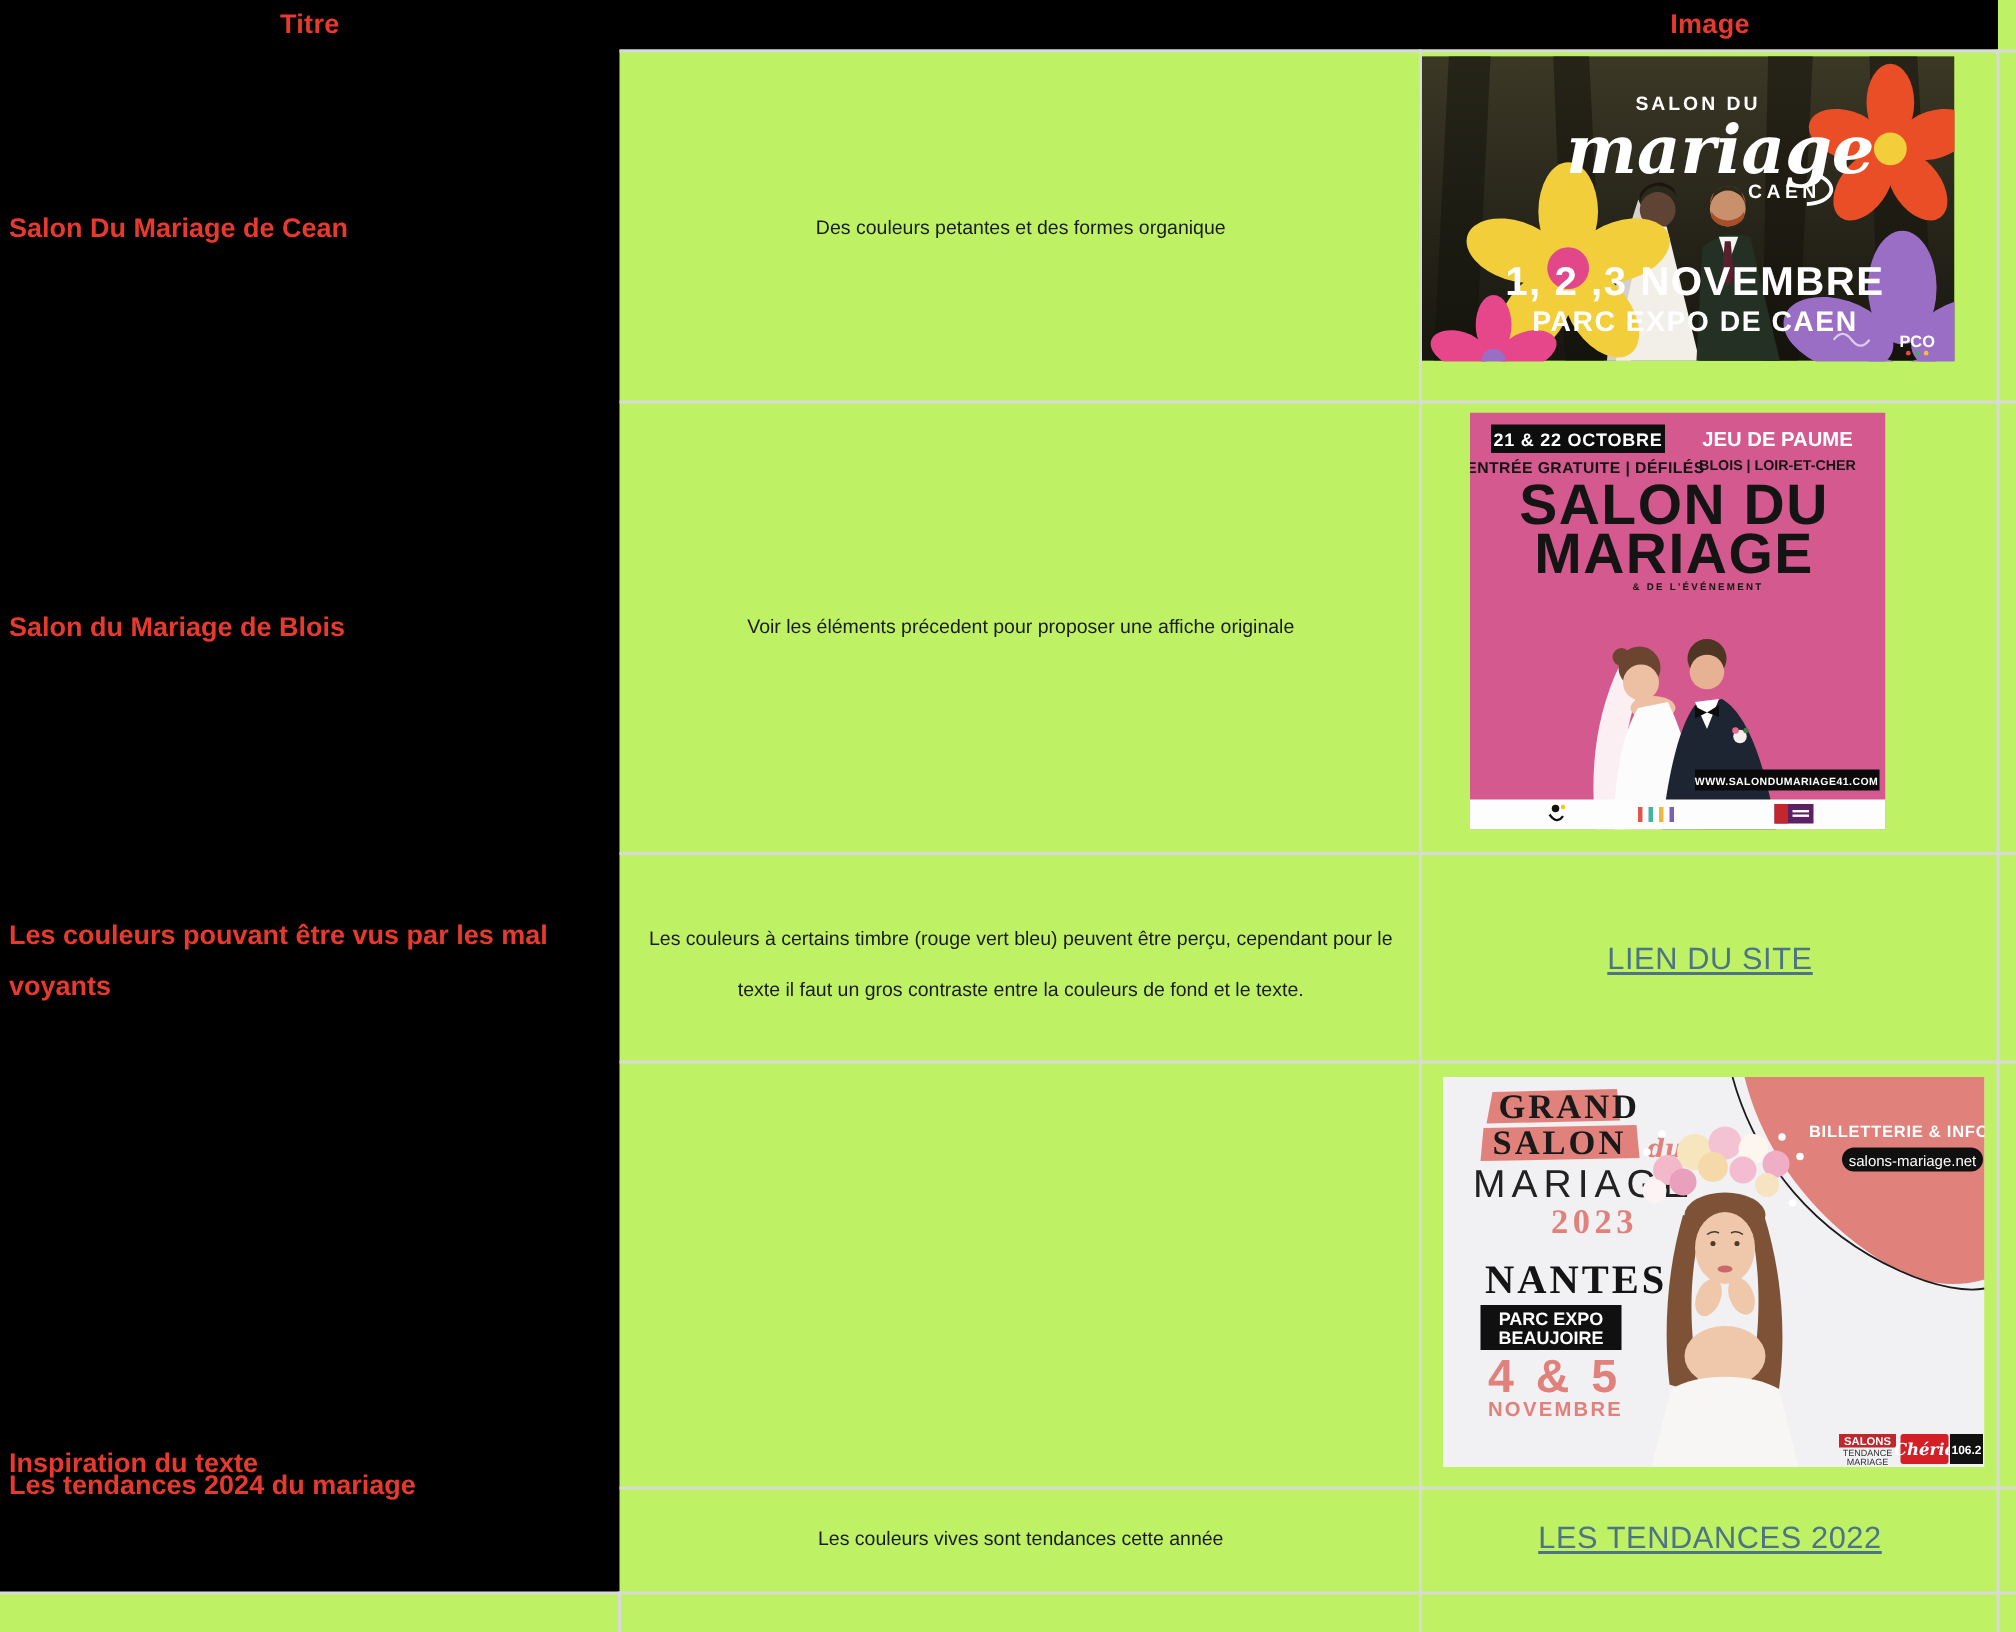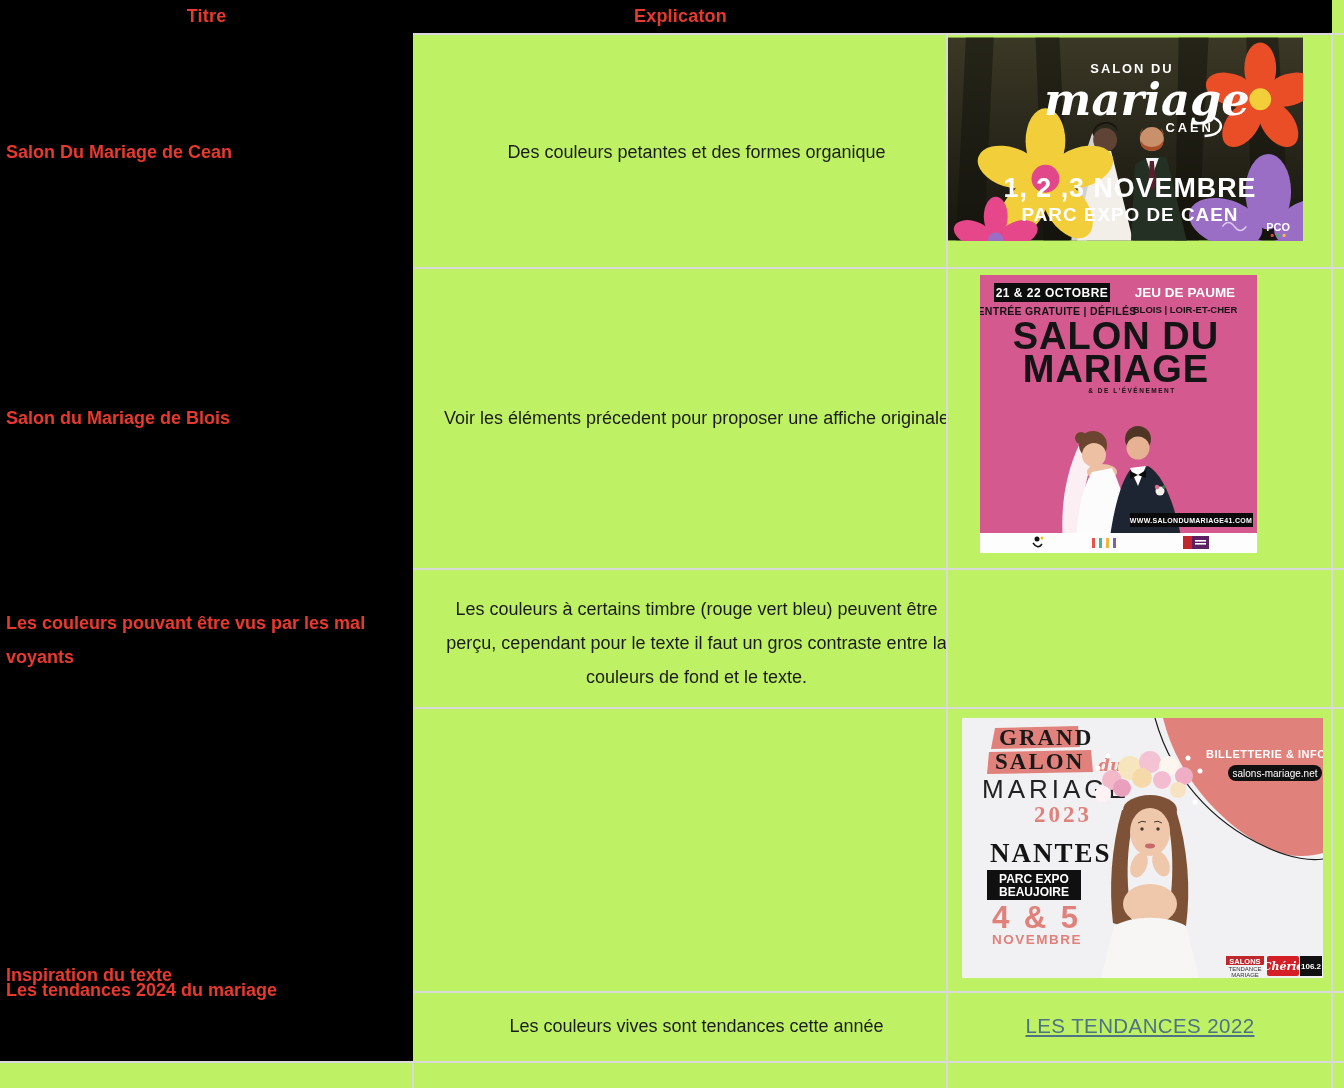--- a/index.html
+++ b/index.html
@@ -9,62 +9,65 @@
   .titre-bg{position:absolute;left:0;top:0;width:413px;height:1062px;background:#000;}
   .hdr{position:absolute;top:0;height:33px;line-height:33px;text-align:center;
        color:#e8392e;font-weight:700;font-size:18px;letter-spacing:.2px;}
   .hdr-titre{left:0;width:413px;}
   .hdr-expl{left:413px;width:535px;}
   .hdr-img{left:948px;width:384px;}
   .cell-title{position:absolute;left:0;width:413px;transform:translateY(-50%);
        color:#e8392e;font-weight:700;font-size:18px;line-height:34px;text-align:left;
        padding:0 6px;box-sizing:border-box;}
   .cell-expl{position:absolute;left:413px;width:535px;transform:translateY(-50%);
-       color:#1b1b1b;font-size:18px;line-height:34px;text-align:center;
-       display:flex;justify-content:center;margin-left:16px;}
+       color:#1b1b1b;font-size:13px;line-height:34px;text-align:center;
+       display:flex;justify-content:center;}
   .cell-expl .inner{max-width:517px;}
   .cell-link{position:absolute;left:948px;width:384px;transform:translateY(-50%);text-align:center;}
   .cell-link a{color:#4e7286;font-size:20.5px;letter-spacing:.4px;text-decoration:underline;
        font-family:"Liberation Sans",sans-serif;}
   .vline,.hline{position:absolute;background:#d9d9d9;}
   .poster{position:absolute;display:block;}
   svg text{font-family:"Liberation Sans",sans-serif;}
   svg text.serif{font-family:"Liberation Serif",serif;}
   svg text.script{font-family:"DejaVu Serif",serif;font-style:italic;}
 </style>
 </head>
 <body>
 
 <div class="page">
 
   <div class="header-bg"></div>
   <div class="titre-bg"></div>
 
   <div class="hdr hdr-titre">Titre</div>
-  <div class="hdr hdr-expl">Explicaton</div>
+  <div class="hdr hdr-img">Image</div>
 
   <div class="cell-title" style="top:152px">Salon Du Mariage de Cean</div>
   <div class="cell-title" style="top:418px">Salon du Mariage de Blois</div>
   <div class="cell-title" style="top:640px">Les couleurs pouvant être vus par les mal voyants</div>
   <div class="cell-title" style="top:975px">Inspiration du texte</div>
   <div class="cell-title" style="top:990px">Les tendances 2024 du mariage</div>
 
   <div class="cell-expl" style="top:152px">
     <div class="inner">Des couleurs petantes et des formes organique</div>
   </div>
   <div class="cell-expl" style="top:643px">
     <div class="inner">Les couleurs à certains timbre (rouge vert bleu) peuvent être perçu, cependant pour le texte il faut un gros contraste entre la couleurs de fond et le texte.</div>
   </div>
   <div class="cell-expl" style="top:418px">
     <div class="inner">Voir les éléments précedent pour proposer une affiche originale</div>
   </div>
   <div class="cell-expl" style="top:1026px">
     <div class="inner">Les couleurs vives sont tendances cette année</div>
   </div>
 
+  <div class="cell-link" style="top:640px">
+    <a href="#">LIEN DU SITE</a>
+  </div>
   <div class="cell-link" style="top:1026px">
     <a href="#">LES TENDANCES 2022</a>
   </div>
 
   <svg class="poster" style="left:948px;top:37px" width="355" height="204" viewBox="0 0 357 204">
     <defs>
       <linearGradient id="cg" x1="0" y1="0" x2="0" y2="1">
         <stop offset="0" stop-color="#3b3826"></stop>
           <stop offset="1" stop-color="#17160f"></stop>
       </linearGradient>

